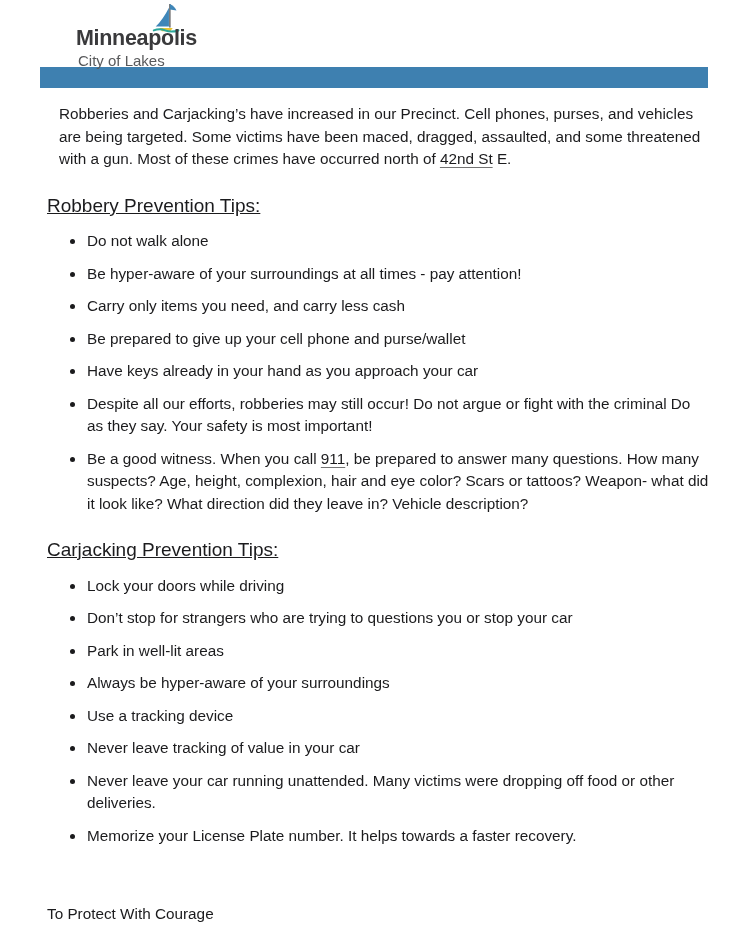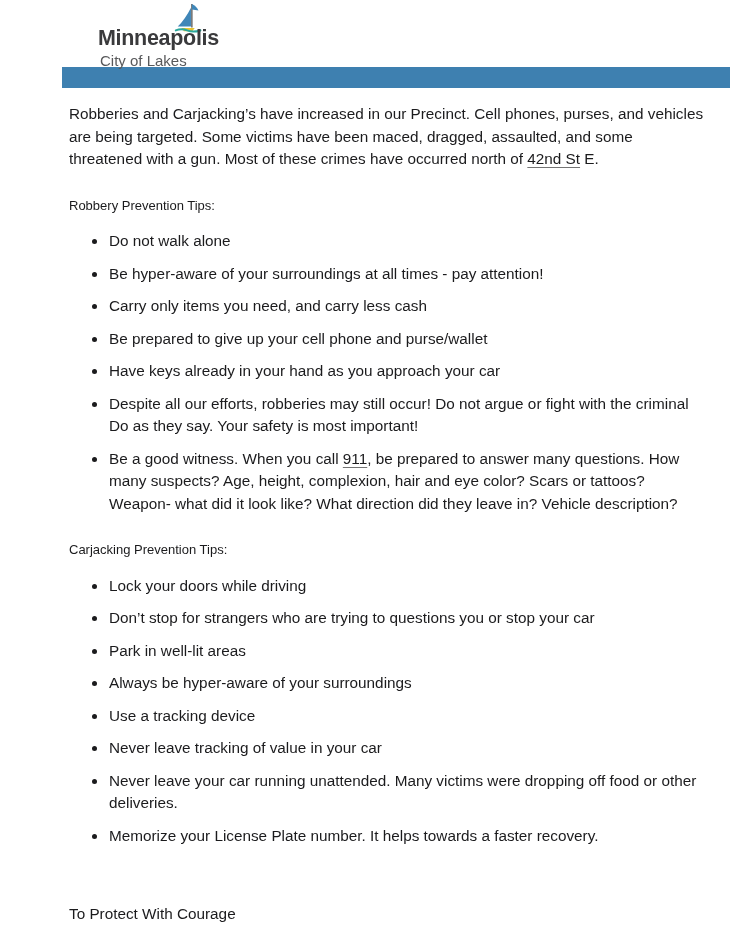--- a/index.html
+++ b/index.html
@@ -4,21 +4,21 @@
 <style>
   * { box-sizing: border-box; }
   html, body { margin: 0; padding: 0; background: #ffffff; }
   body {
     width: 750px;
     height: 946px;
     font-family: "Liberation Sans", sans-serif;
     color: #1b1b1d;
     overflow: hidden;
   }
-  .page { width: 750px; height: 946px; position: relative; background: #ffffff; padding-left: 22px; }
+  .page { width: 750px; height: 946px; position: relative; background: #ffffff; }
 
   
   .logo-block { position: relative; height: 67px; }
   .boat-icon { position: absolute; left: 148px; top: 3px; width: 40px; height: 34px; }
   .logo-city {
     position: absolute; left: 76px; top: 26px;
     font-size: 21.5px; font-weight: 600; letter-spacing: -0.3px;
     color: #3a3a3c;
   }
   .logo-tagline {
@@ -35,26 +35,27 @@
   }
 
   
   .content { margin: 0 40px 0 47px; font-size: 15.3px; line-height: 22.5px; }
   .title {
     margin: 6px 0 0 0;
     font-size: 15.3px; line-height: 22.5px;
     font-weight: 700;
     white-space: pre-wrap;
   }
-  .para { margin: 15px 0 0 0; }
+  .para { margin: 15px 0 0 12px; }
   .para-stats { margin: 10px 0 0 0; }
   .section-heading {
     margin: 24px 0 0 0;
-    font-size: 13px; line-height: 22.5px;
+    font-size: 19px; line-height: 22.5px;
     font-weight: 400;
+    text-decoration: underline;
   }
   ul.tips {
     margin: 13px 0 0 0;
     padding: 0 0 0 39px;
     list-style: disc outside;
   }
   ul.tips li { margin: 10px 0; padding-left: 1px; }
   .u-link {
     color: inherit;
     text-decoration: underline;

